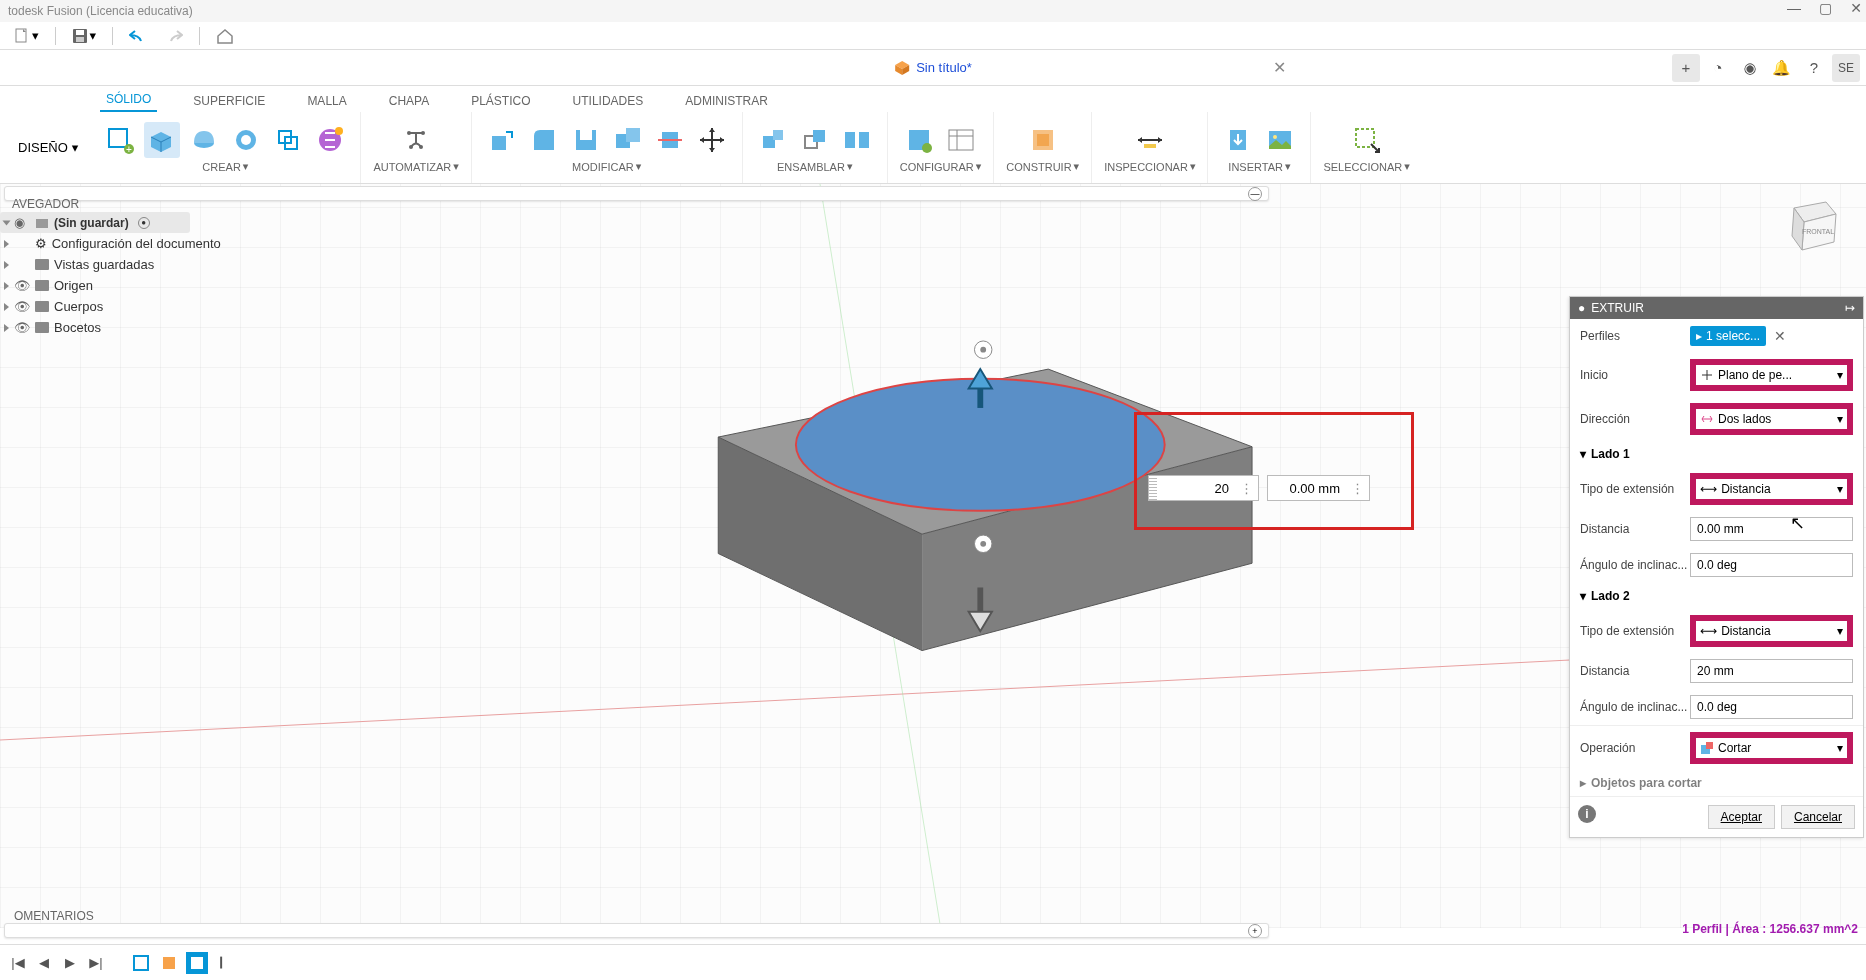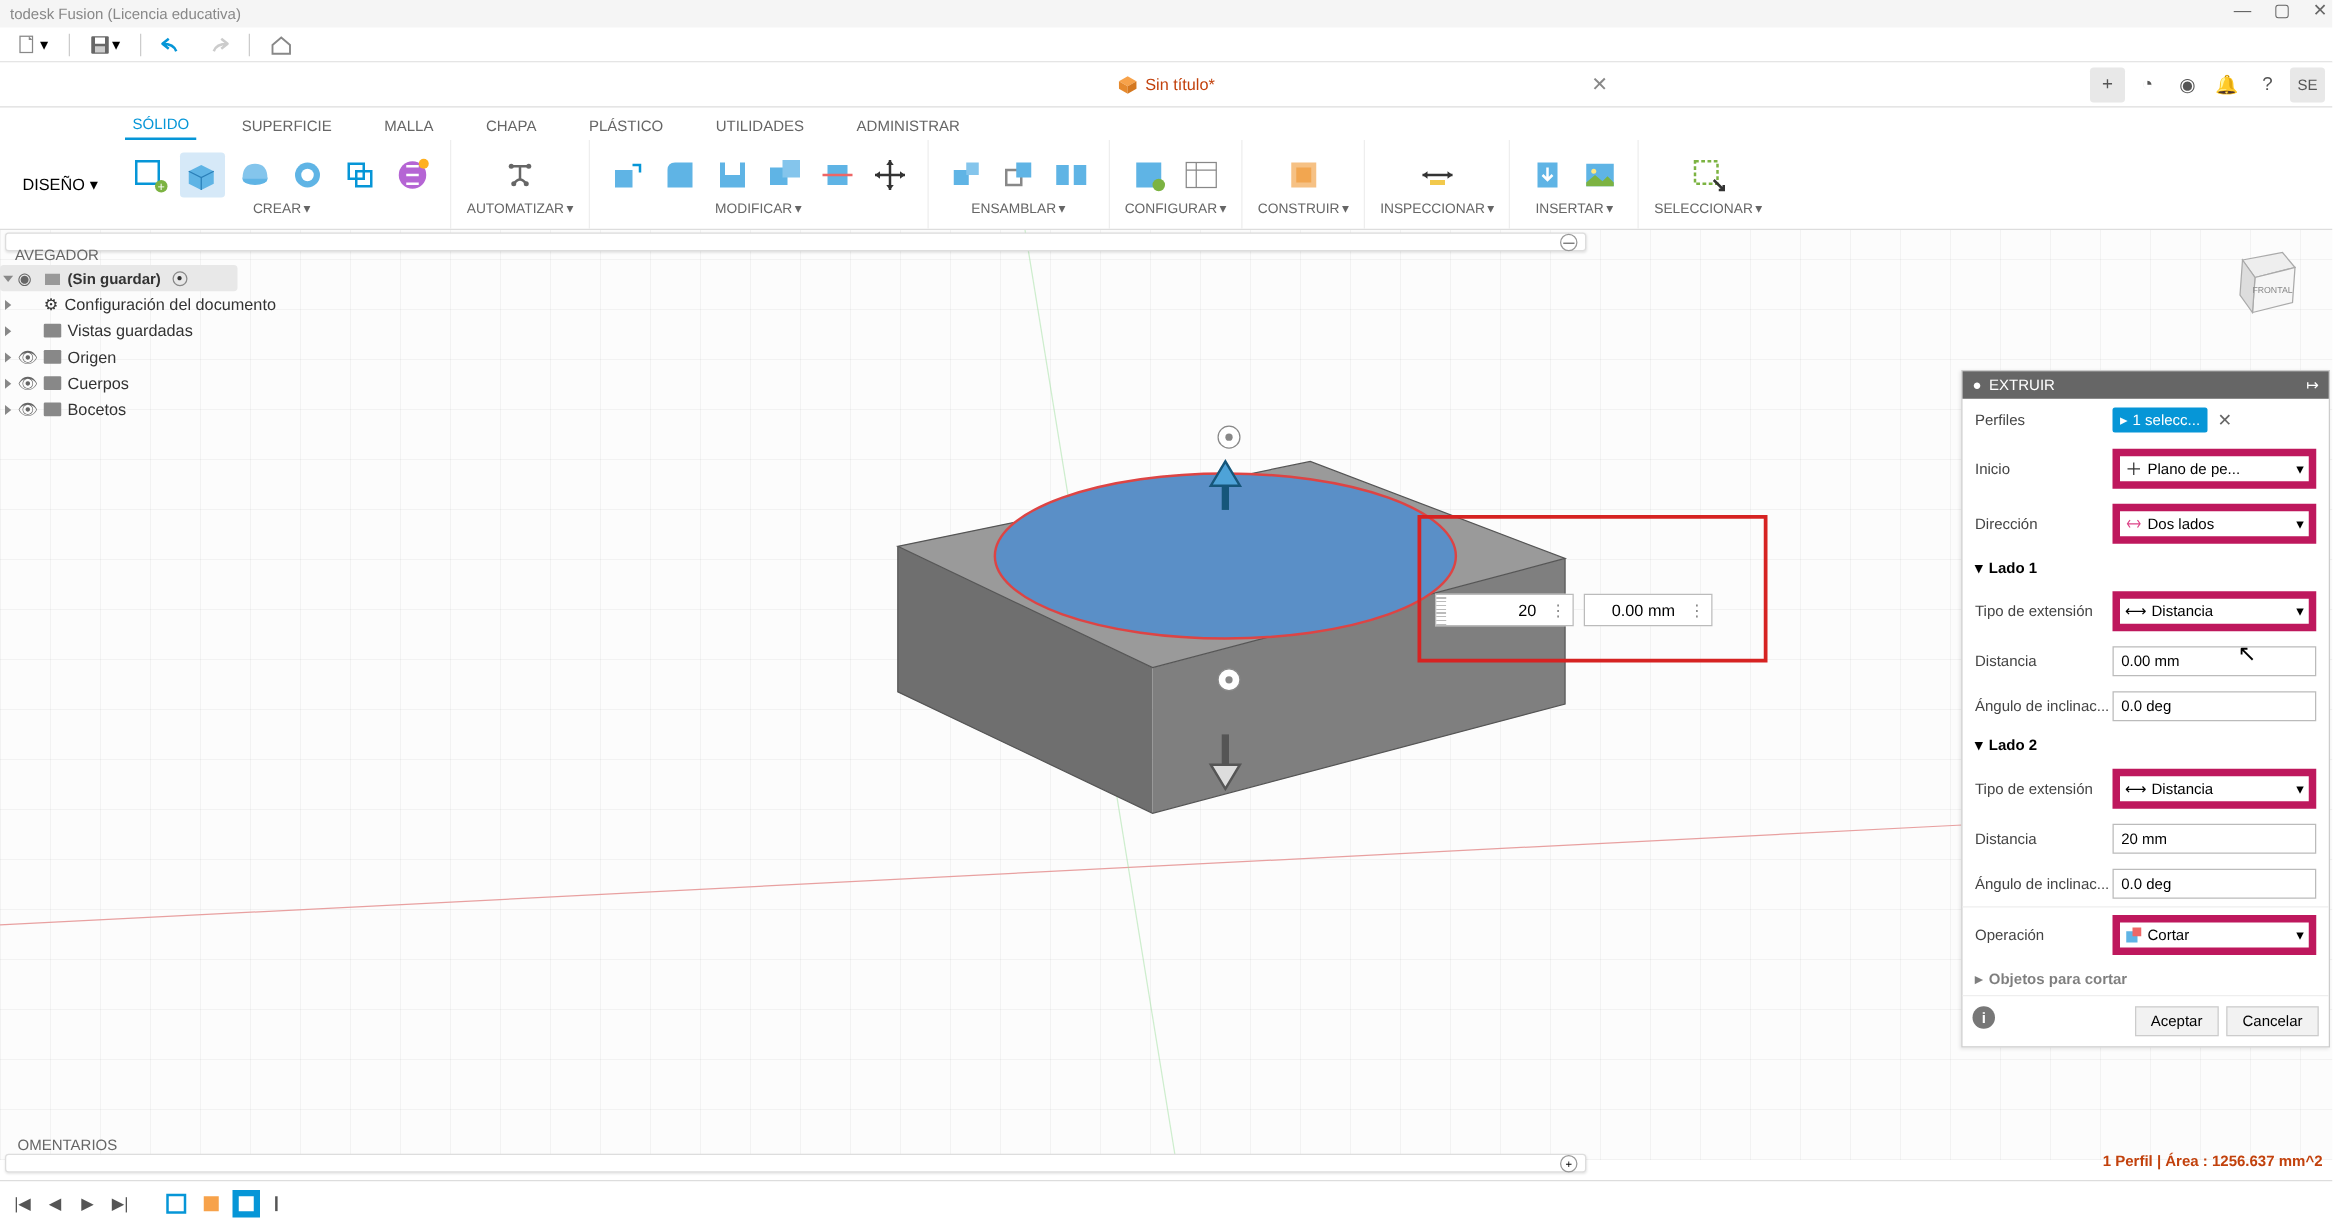--- a/index.html
+++ b/index.html
@@ -9,21 +9,21 @@
 .title-bar { height: 22px; background: #f5f5f5; color: #888; font-size: 12px; padding: 3px 8px; display: flex; align-items: center; position: relative;}
 .title-bar .wincontrols { position:absolute; right:4px; top:0; display:flex; gap:18px; font-size:14px; color:#666;}
 
 
 .quickaccess { height: 28px; background: #fff; border-bottom: 1px solid #ddd; display: flex; align-items: center; gap: 6px; padding: 0 8px;}
 .qa-btn { padding: 2px 6px; display: inline-flex; align-items: center; gap:2px; cursor:pointer;}
 .qa-sep { width:1px; height:18px; background:#ccc; margin:0 4px;}
 
 
 .tab-bar { height: 36px; background: #fff; border-bottom: 1px solid #ddd; display: flex; align-items:center; position:relative;}
-.tab { padding: 4px 12px; display:flex; align-items:center; gap:6px; font-size:13px; color:#c2410c; position:absolute; left:50%; transform:translateX(-50%);}
+.tab { padding: 4px 12px; display:flex; align-items:center; gap:6px; font-size:13px; color:#1d4ed8; position:absolute; left:50%; transform:translateX(-50%);}
 .tab-bar .rightbtns { position:absolute; right:6px; display:flex; align-items:center; gap:4px;}
 .rb { width:28px; height:28px; display:inline-flex; align-items:center; justify-content:center; border-radius:3px; color:#555; font-size:15px;}
 .rb.add { background:#e8e8e8;}
 .rb.se { background:#e8e8e8; font-size:12px; font-weight:500;}
 
 
 .ribbon-tabs { height:26px; background:#fff; display:flex; align-items:flex-end; padding:0 90px 0 100px; gap:30px; font-size:12px; color:#666;}
 .ribbon-tabs span { padding:4px 6px; cursor:pointer;}
 .ribbon-tabs span.active { color:#0696d7; border-bottom:2px solid #0696d7;}
 
@@ -77,28 +77,28 @@
 .pinput { width:100%; border:1px solid #bbb; padding:4px 6px; font-size:12px;}
 .pselect { width:100%; border:6px solid #be185d; padding:3px 4px; font-size:12px; display:flex; align-items:center; gap:4px; background:#fff; cursor:pointer;}
 .pselect .arr { margin-left:auto;}
 .ptype { display:flex; gap:4px;}
 .ptype .opt { width:28px; height:24px; border:1px solid #bbb; display:flex; align-items:center; justify-content:center; cursor:pointer; background:#fff;}
 .ptype .opt.active { background:#d6e9f8; border-color:#5aa;}
 .chip { background:#0696d7; color:#fff; padding:3px 6px; border-radius:2px; font-size:12px; display:inline-flex; align-items:center; gap:4px; max-width:90px; overflow:hidden;}
 .chip-x { color:#666; padding:0 4px; cursor:pointer; font-size:14px;}
 .section-head { padding:6px 10px; font-weight:bold; font-size:12px; display:flex; align-items:center; gap:5px; cursor:pointer;}
 .panel-foot { display:flex; gap:6px; justify-content:flex-end; padding:8px; border-top:1px solid #eee;}
-.pbtn { background:#f2f2f2; border:1px solid #ccc; padding:4px 12px; font-size:12px; cursor:pointer;}
+.pbtn { background:#f2f2f2; border:1px solid #ccc; padding:4px 12px; font-size:12px; cursor:pointer;text-decoration:underline;}
 .info { margin-right:auto; width:18px;height:18px; background:#777; color:#fff; border-radius:50%; display:flex; align-items:center; justify-content:center; font-weight:bold;}
 
 
 .comments-bar { position:absolute; left:0; bottom:44px; height:24px; width:100%; display:flex; align-items:center; justify-content:space-between; font-size:12px; color:#666; padding:0 8px;text-align:right;}
 
 
-.status { position:absolute; right:8px; bottom:44px; font-size:12px; color:#c2410c; font-weight:600;}
+.status { position:absolute; right:8px; bottom:44px; font-size:12px; color:#a21caf; font-weight:600;}
 
 
 .timeline { position:absolute; left:0; bottom:0; height:36px; width:100%; background:#fff; border-top:1px solid #ddd; display:flex; align-items:center; gap:6px; padding:0 8px;}
 .timeline .tbtn { width:20px; height:20px; display:flex; align-items:center; justify-content:center; color:#555; cursor:pointer;}
 .tl-icon { width:22px; height:22px; display:flex; align-items:center; justify-content:center;}
 .tl-icon.active { background:#0696d7;}
 
 .cursor { position:absolute; font-size:18px; pointer-events:none;}
 </style>
 </head>

